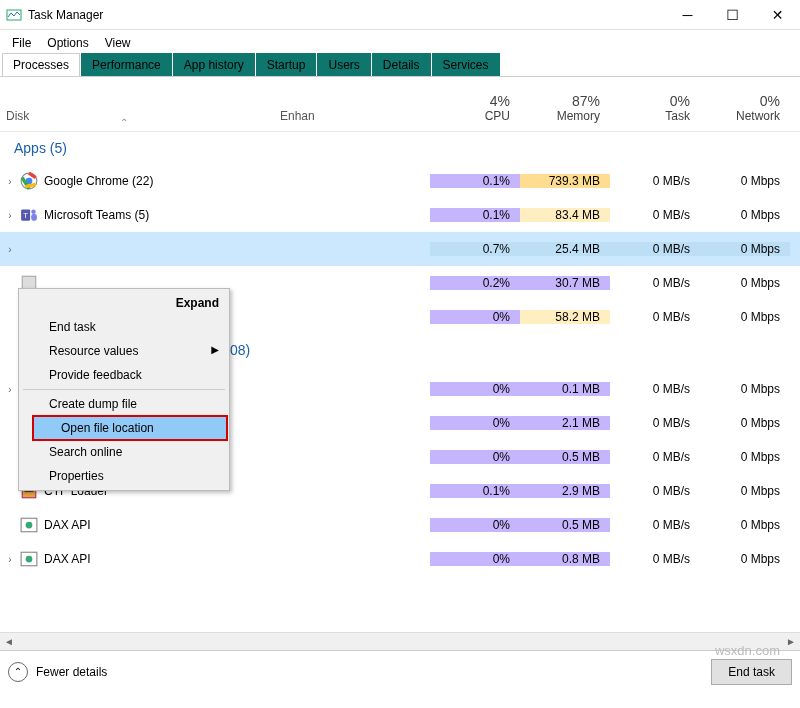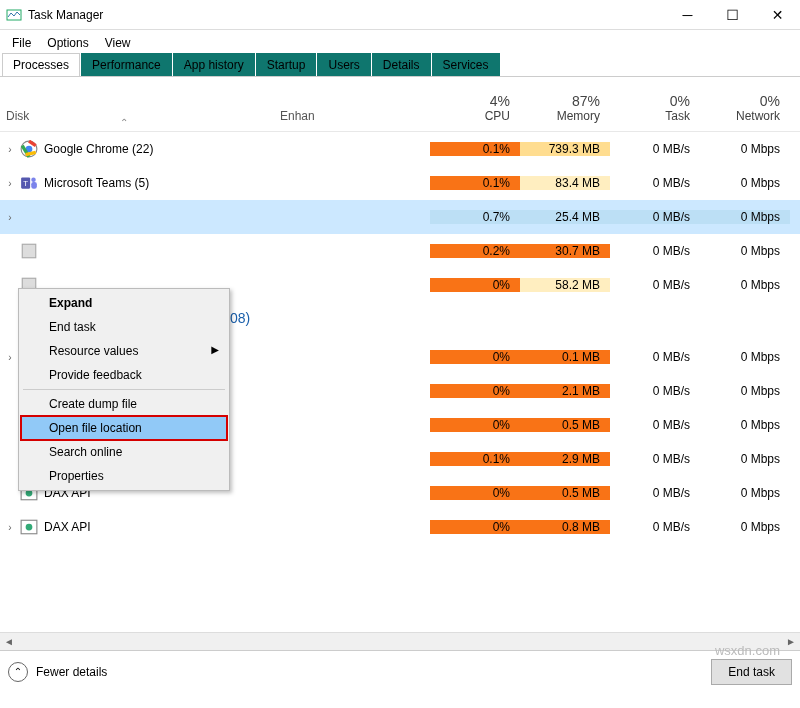--- a/index.html
+++ b/index.html
@@ -24,32 +24,32 @@
 .body { height: 500px; overflow:hidden;}
 .group { color:#1a5faa; font-size:14px; padding:8px 0 8px 8px; display:flex; align-items:center;}
 .group .ch { color:#888; font-size:10px; margin-right:6px;}
 .row { display:flex; height:34px; align-items:center; font-size:12px;}
 .row .exp { width:20px; text-align:center; color:#666; font-size:10px;}
 .row .picon { width:18px; height:18px; margin-right:6px;}
 .row .name { width:236px; white-space:nowrap; overflow:hidden; text-overflow:ellipsis;}
 .row .status { width:150px;}
 .row .val { width:90px; text-align:right; padding-right:10px;}
 .h0 { background:#fff;}
-.h1 { background:#f97316;}
+.h1 { background:#c4b5fd;}
 .h2 { background:#ffeec0;}
 .h3 { background:#ffdd90;}
 .sel { background:#cce8ff !important;}
 .sel2 { background:#bcdff5 !important;}
 .hide { visibility:hidden;}
 .ctx { position:absolute; left:18px; top:288px; width:212px; background:#f0f0f0; border:1px solid #bbb; box-shadow:2px 2px 4px rgba(0,0,0,0.25); font-size:12px; padding:2px;}
 .ctx .mi { padding:5px 8px 5px 28px; position:relative;}
-.ctx .mi.b { font-weight:bold;}
+.ctx .mi.b { font-weight:bold;text-align:right;}
 .ctx .mi .arr { position:absolute; right:8px; font-size:10px;}
 .ctx .sep { height:1px; background:#ccc; margin:2px 2px;}
-.ctx .mi.hl { background:#91c9f7; outline:2px solid #d50000; outline-offset:-1px;}
+.ctx .mi.hl { background:#91c9f7; outline:2px solid #d50000; outline-offset:-1px;margin-left:12px;}
 .scrolls { height:18px; border-top:1px solid #ddd; display:flex; align-items:center; background:#f0f0f0;}
 .scrolls .ab { width:18px; text-align:center; font-size:10px; color:#666;}
 .scrolls .track { flex:1;}
 .footer { height:42px; border-top:1px solid #ccc; display:flex; align-items:center; padding:0 8px;}
 .footer .fic { width:20px; height:20px; border:1px solid #666; border-radius:50%; display:flex; align-items:center; justify-content:center; font-size:10px; margin-right:8px;}
 .footer .btn { margin-left:auto; padding:5px 16px; background:#e1e1e1; border:1px solid #aaa; font-size:12px;}
 .watermark { position:absolute; right:20px; bottom:50px; font-size:13px; color:#bbb;}
 </style>
 </head>
 <body>
@@ -101,20 +101,24 @@
       <span class="pct">0%</span>
       <span class="lbl">Task</span>
     </div>
   <div class="col-v">
       <span class="pct">0%</span>
       <span class="lbl">Network</span>
     </div>
 </div>
 
 <div class="body">
+  <div class="group">
+      <span class="ch"></span>
+      <span>Apps (5)</span>
+    </div>
 
   <div id="rows-apps">
       <div class="row">
         <span class="exp">›</span>
         <span class="picon"><svg viewBox="0 0 16 16">
             <circle cx="8" cy="8" r="7" fill="#fff" stroke="#888"></circle>
             <circle cx="8" cy="8" r="3" fill="#4285f4"></circle>
             <path d="M8 1 L14 5" stroke="#ea4335" stroke-width="3"></path>
             <path d="M2 5 L8 15" stroke="#34a853" stroke-width="3"></path>
             <path d="M14 11 L5 13" stroke="#fbbc05" stroke-width="3"></path>

